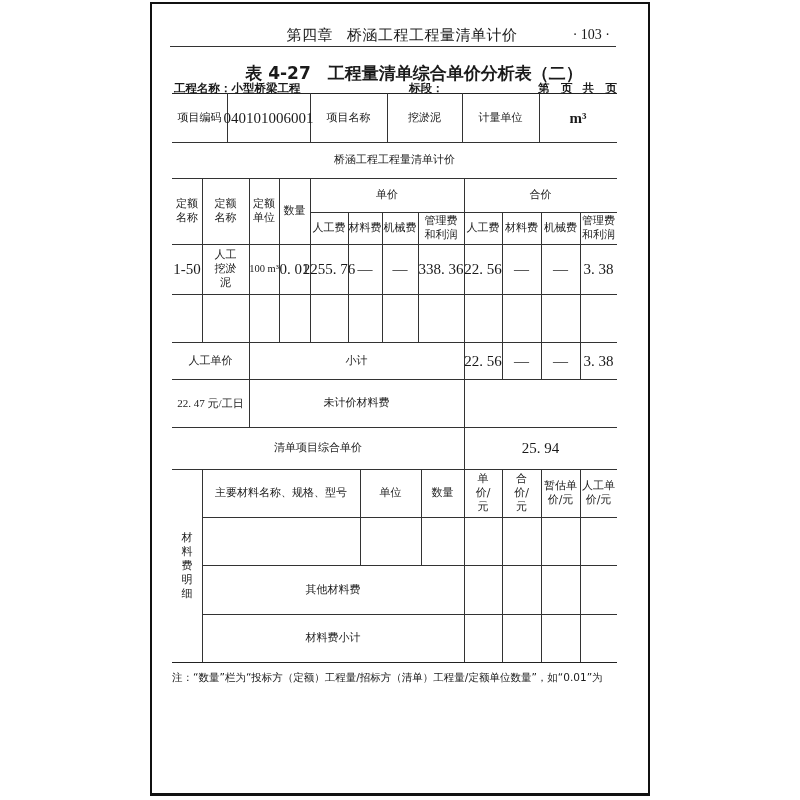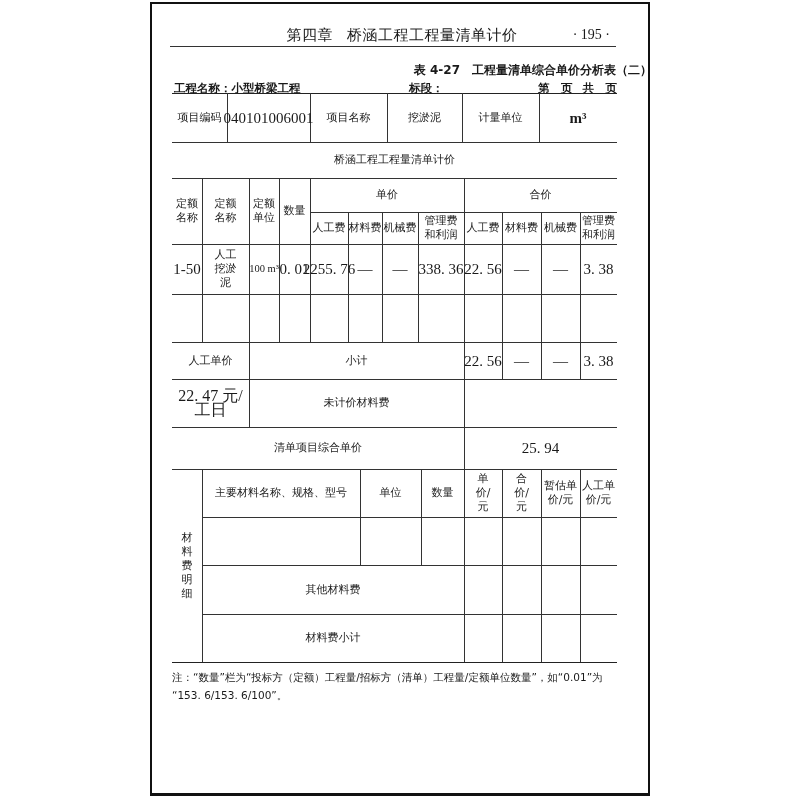--- a/index.html
+++ b/index.html
@@ -5,40 +5,40 @@
   html, body { margin: 0; padding: 0; background: #ffffff; }
   body { width: 800px; height: 800px; position: relative; overflow: hidden;
          font-family: "DejaVu Serif", "Liberation Serif", serif; color: #1a1a1a; }
   .frame { position: absolute; left: 150px; top: 2px; width: 500px; height: 794px;
            border: 2px solid #111; border-bottom-width: 3px; box-sizing: border-box; background: #fff; }
   .abs { position: absolute; }
   .hdr-title { left: 0; top: 22px; width: 500px; text-align: center; font-size: 15px; letter-spacing: 0.5px; }
   .hdr-title .chap { margin-right: 14px; }
   .hdr-page { right: 38px; top: 23px; font-size: 14px; font-family: "Liberation Serif", serif; }
   .hdr-rule { left: 18px; top: 42px; width: 446px; height: 0; border-top: 1.5px solid #333; }
-  .tbl-caption { left: 0; top: 58px; width: 500px; text-align: right; font-size: 12px; font-weight: bold;
+  .tbl-caption { left: 12px; top: 58px; width: 500px; text-align: center; font-size: 17px; font-weight: bold;
                  font-family: "DejaVu Sans", sans-serif; }
   .proj-line { top: 77px; font-size: 11.5px; font-weight: bold; font-family: "DejaVu Sans", sans-serif; }
   .hl { position: absolute; height: 0; border-top: 1px solid #333; }
   .hl.thick { border-top: 1.8px solid #222; }
   .vl { position: absolute; width: 0; border-left: 1px solid #333; }
   .cell { position: absolute; display: flex; align-items: center; justify-content: center;
           text-align: center; font-size: 11px; line-height: 14px; box-sizing: border-box; }
   .num { font-family: "Liberation Serif", serif; font-size: 15px; }
   .note { left: 20px; width: 470px; font-size: 10.5px; line-height: 18px; font-family: "DejaVu Sans", sans-serif; }
 </style>
 </head>
 <body>
 
 <div class="frame">
 
   <div class="abs hdr-title">
     <span class="chap">第四章</span><span>桥涵工程工程量清单计价</span>
   </div>
-  <div class="abs hdr-page">· 195 ·</div>
+  <div class="abs hdr-page">· 103 ·</div>
   <div class="abs hdr-rule"></div>
 
   <div class="abs tbl-caption">表 4-27　工程量清单综合单价分析表（二）</div>
 
   <div class="abs proj-line" style="left:22px;">工程名称：小型桥梁工程</div>
   <div class="abs proj-line" style="left:257px;">标段：</div>
   <div class="abs proj-line" style="left:386px; word-spacing:6px;">第　页 共　页</div>
 
   <div>
 
@@ -120,21 +120,21 @@
     <div class="cell num" style="left:389px; top:240px; width:39px; height:50px;">—</div>
     <div class="cell num" style="left:428px; top:240px; width:37px; height:50px;">3. 38</div>
 
     <div class="cell" style="left:20px; top:338px; width:77px; height:37px;">人工单价</div>
     <div class="cell" style="left:97px; top:338px; width:215px; height:37px;">小计</div>
     <div class="cell num" style="left:312px; top:338px; width:38px; height:37px;">22. 56</div>
     <div class="cell num" style="left:350px; top:338px; width:39px; height:37px;">—</div>
     <div class="cell num" style="left:389px; top:338px; width:39px; height:37px;">—</div>
     <div class="cell num" style="left:428px; top:338px; width:37px; height:37px;">3. 38</div>
 
-    <div class="cell num" style="left:20px; top:375px; width:77px; height:48px; font-size:16px;">22. 47 元/工日</div>
+    <div class="cell num" style="left:20px; top:375px; width:77px; height:48px; font-size:11px;">22. 47 元/工日</div>
     <div class="cell" style="left:97px; top:375px; width:215px; height:48px;">未计价材料费</div>
     <div class="cell num" style="left:312px; top:375px; width:153px; height:48px;"></div>
 
     <div class="cell" style="left:20px; top:423px; width:292px; height:42px;">清单项目综合单价</div>
     <div class="cell num" style="left:312px; top:423px; width:153px; height:42px;">25. 94</div>
 
     <div class="cell" style="left:20px; top:465px; width:30px; height:193px; padding:0 5px;">材料费明细</div>
     <div class="cell" style="left:50px; top:465px; width:158px; height:48px;">主要材料名称、规格、型号</div>
     <div class="cell" style="left:208px; top:465px; width:61px; height:48px;">单位</div>
     <div class="cell" style="left:269px; top:465px; width:43px; height:48px;">数量</div>
@@ -142,15 +142,14 @@
     <div class="cell" style="left:350px; top:465px; width:39px; height:48px; padding:0 8px;">合价/元</div>
     <div class="cell" style="left:389px; top:465px; width:39px; height:48px; padding:0 1px;">暂估单价/元</div>
     <div class="cell" style="left:428px; top:465px; width:37px; height:48px; padding:0 1px;">人工单价/元</div>
 
     <div class="cell" style="left:50px; top:561px; width:262px; height:49px;">其他材料费</div>
     <div class="cell" style="left:50px; top:610px; width:262px; height:48px;">材料费小计</div>
   </div>
 
   <div class="abs note" style="top:664px;">
     <div>注：“数量”栏为“投标方（定额）工程量/招标方（清单）工程量/定额单位数量”，如“0.01”为</div>
-    <div>“153. 6/153. 6/100”。</div>
   </div>
 </div>
 
 </body></html>

